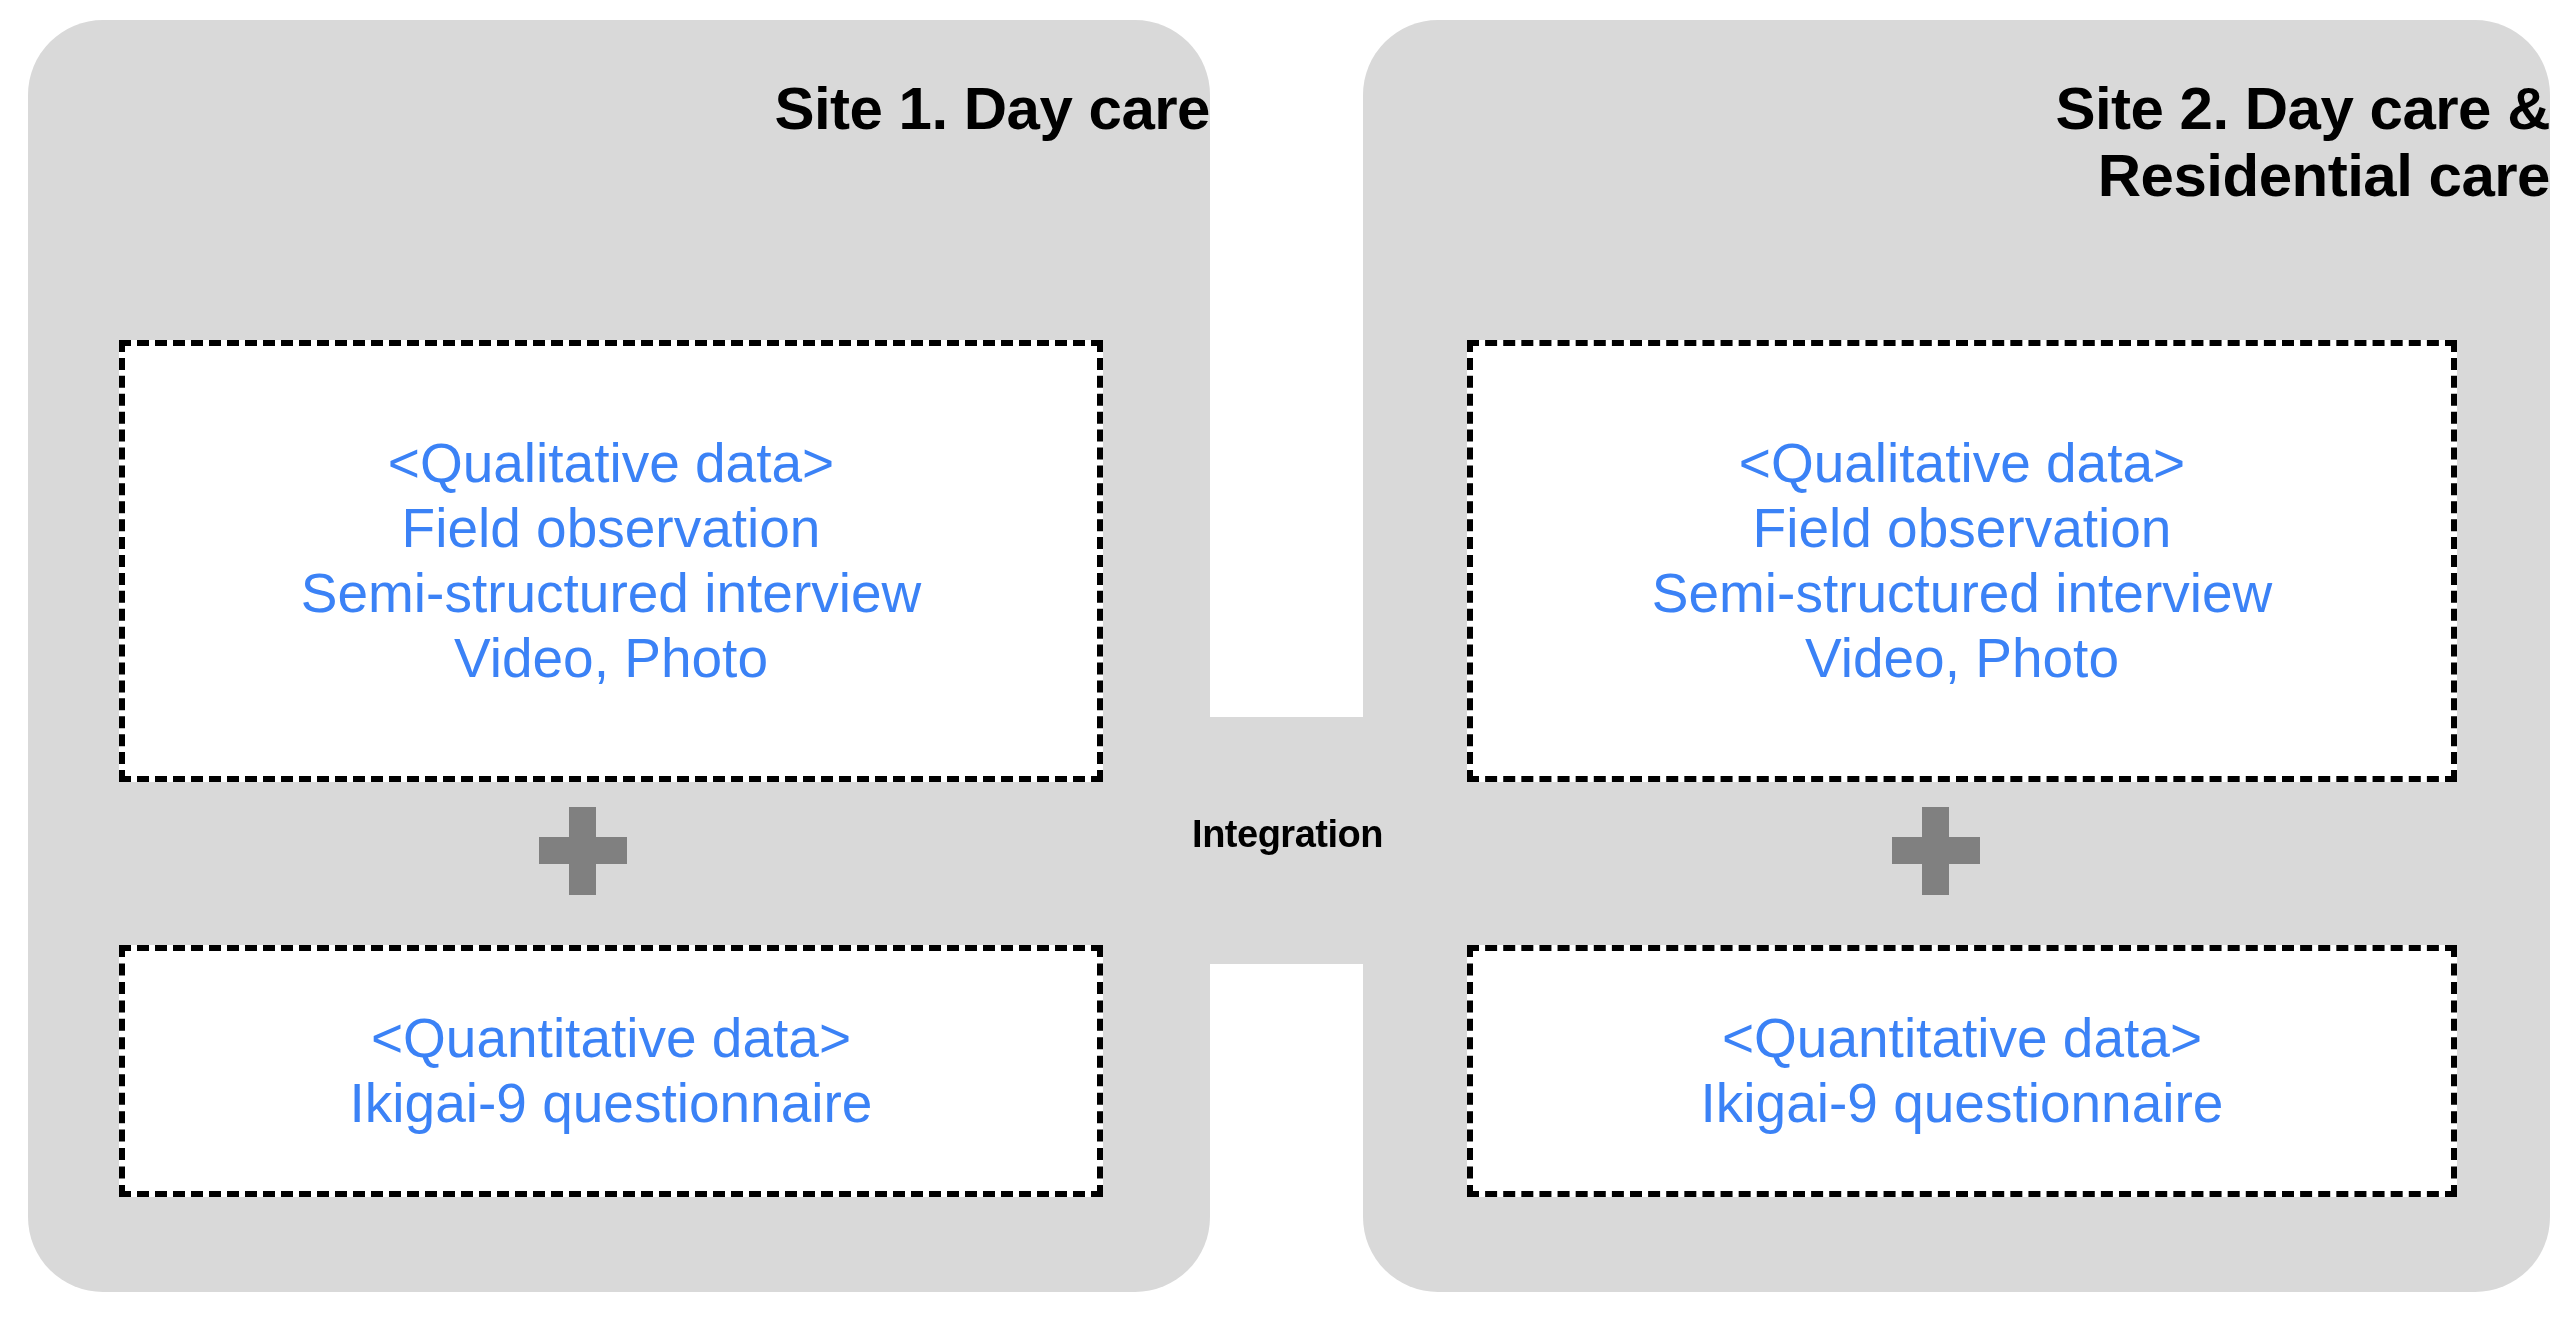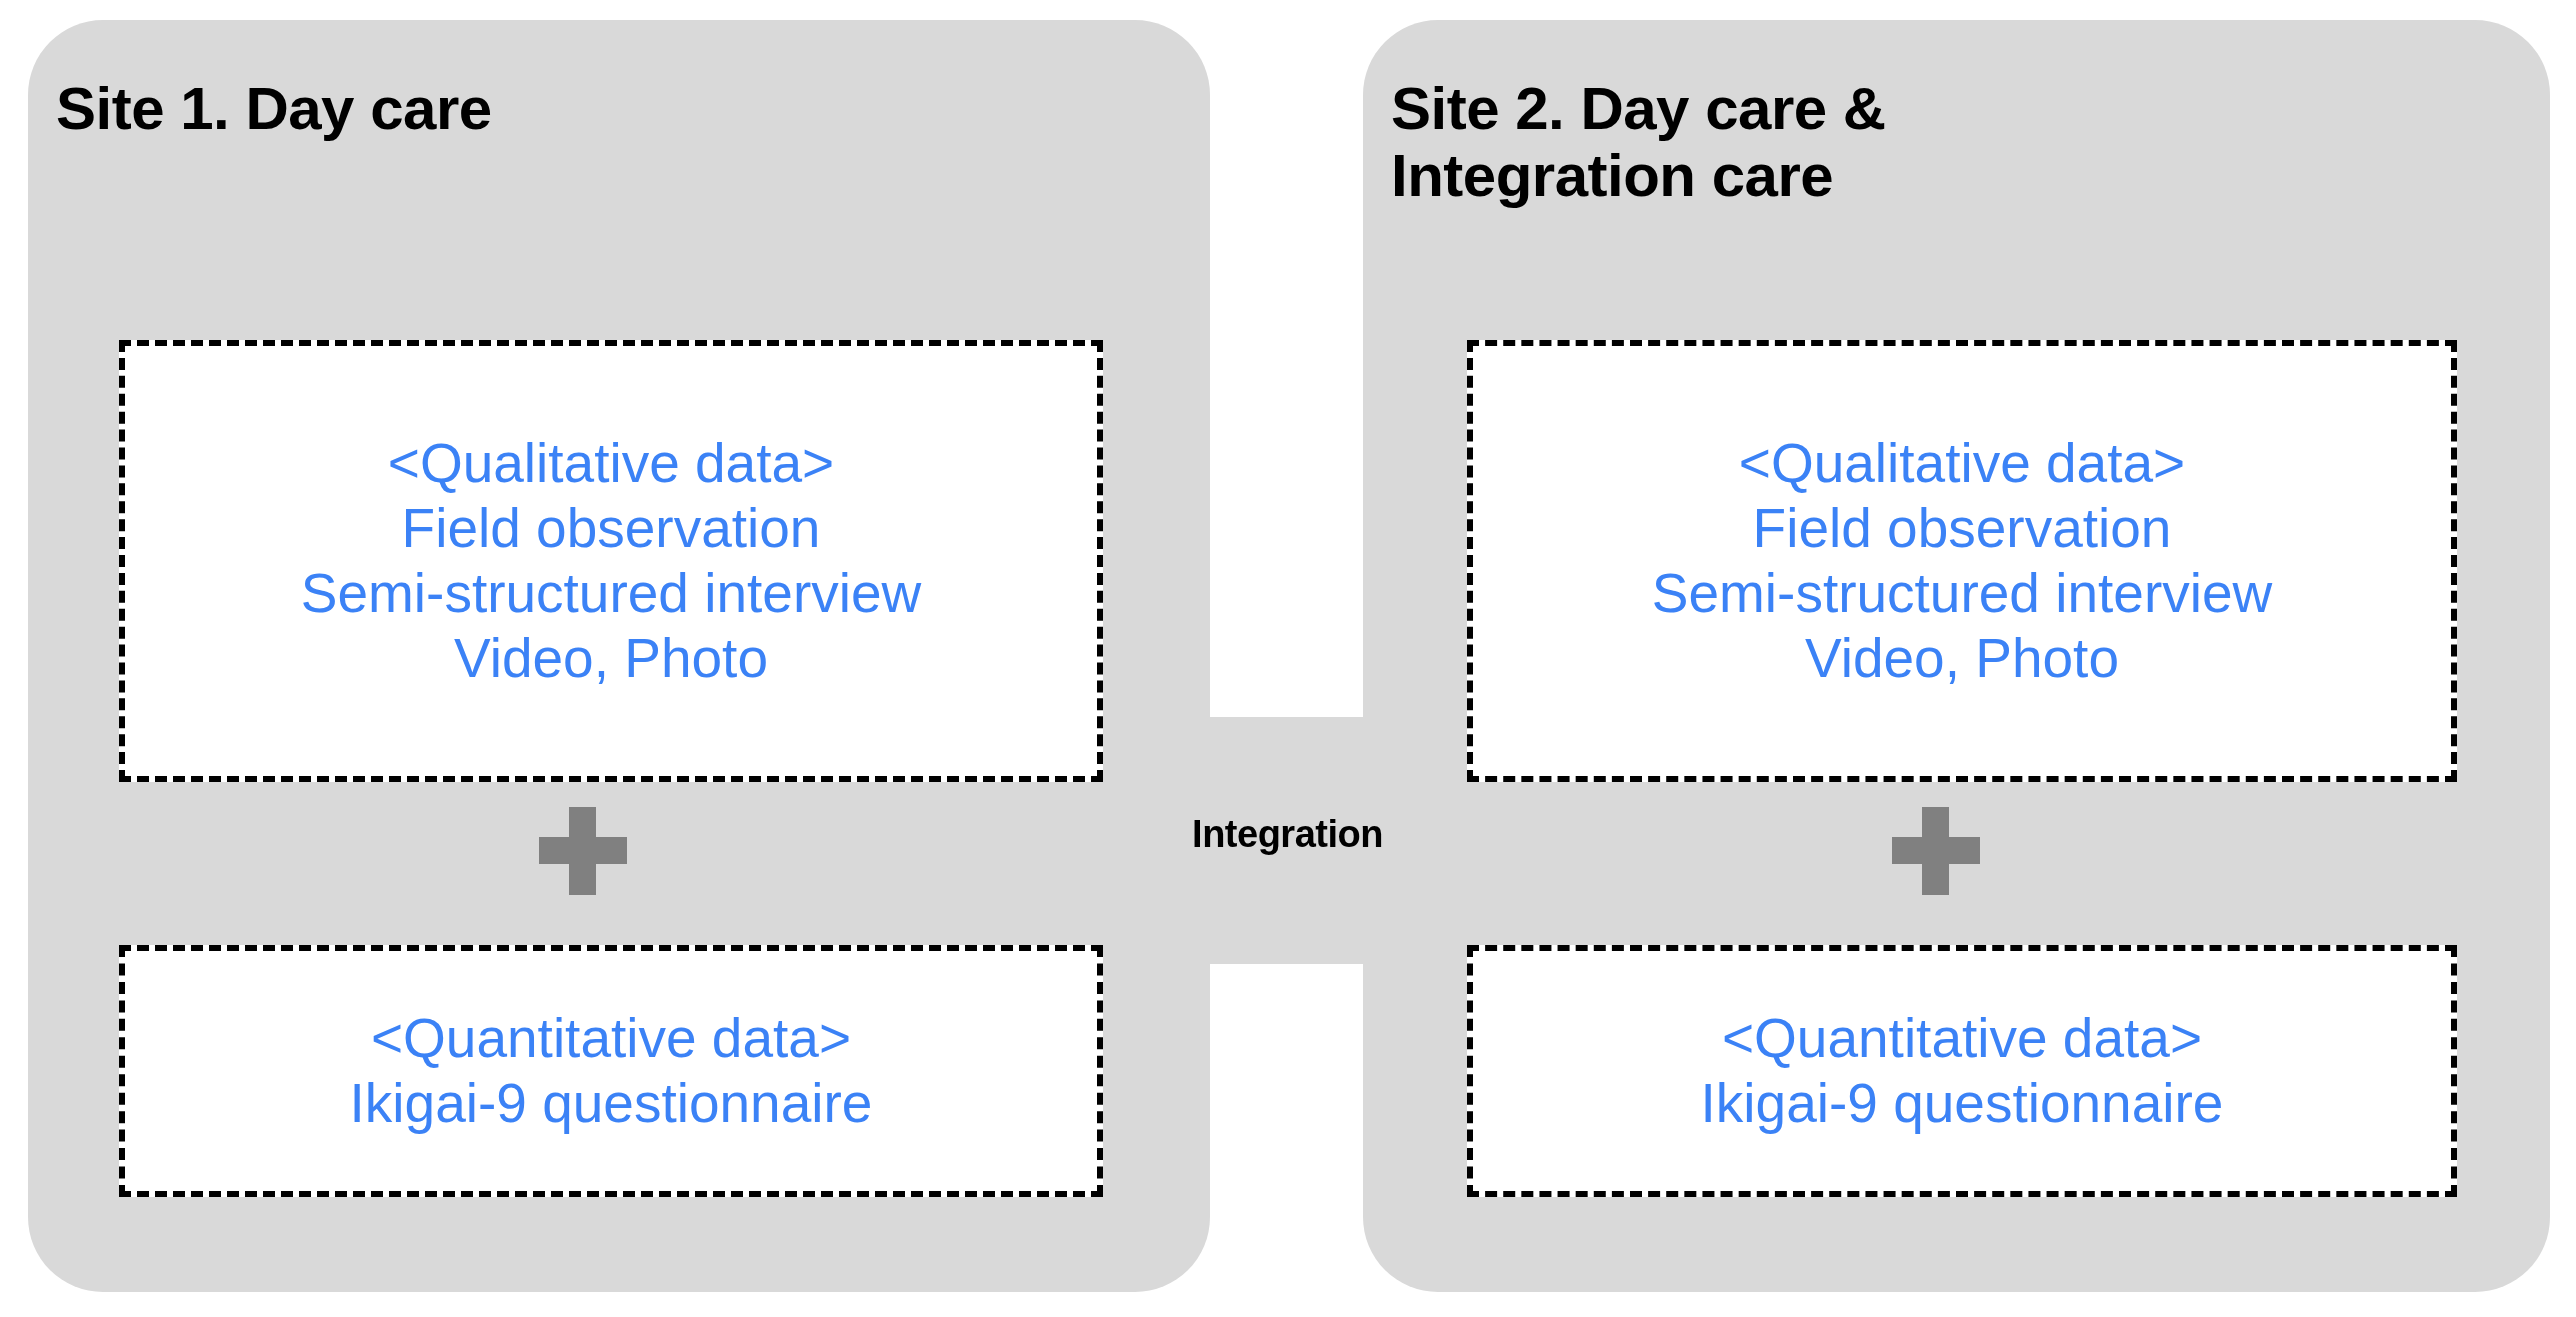--- a/index.html
+++ b/index.html
@@ -35,28 +35,27 @@
     left: 1187px;
     top: 717px;
     width: 201px;
     height: 247px;
     background: #d9d9d9;
   }
 
   
   .panel-title {
     position: absolute;
-    text-align: left;
+    text-align: right;
     font-weight: bold;
     font-size: 60px;
     line-height: 1.12;
     color: #000000;
     letter-spacing: -0.5px;
     white-space: pre-line;
-    padding-left: 28px;
   }
   #title-left  { left: 28px;   top: 75px; width: 1182px; }
   #title-right { left: 1363px; top: 75px; width: 1187px; }
 
   
   .data-box {
     position: absolute;
     background: #ffffff;
     border: 6.4px dashed #000000;
     box-sizing: border-box;
@@ -112,21 +111,21 @@
 <div id="stage">
 
   <div id="panel-left" class="site-panel"></div>
 
   <div id="panel-right" class="site-panel"></div>
 
   <div id="bridge"></div>
 
   <div id="title-left" class="panel-title">Site 1. Day care</div>
 
-  <div id="title-right" class="panel-title"><span>Site 2. Day care &amp;</span><br><span>Integration care</span></div>
+  <div id="title-right" class="panel-title"><span>Site 2. Day care &amp;</span><br><span>Residential care</span></div>
 
   <div id="qual-left" class="data-box">
     <div class="line">&lt;Qualitative data&gt;</div>
     <div class="line">Field observation</div>
     <div class="line">Semi-structured interview</div>
     <div class="line">Video, Photo</div>
   </div>
 
   <div id="plus-left" class="plus">
     <span class="bar h"></span>

